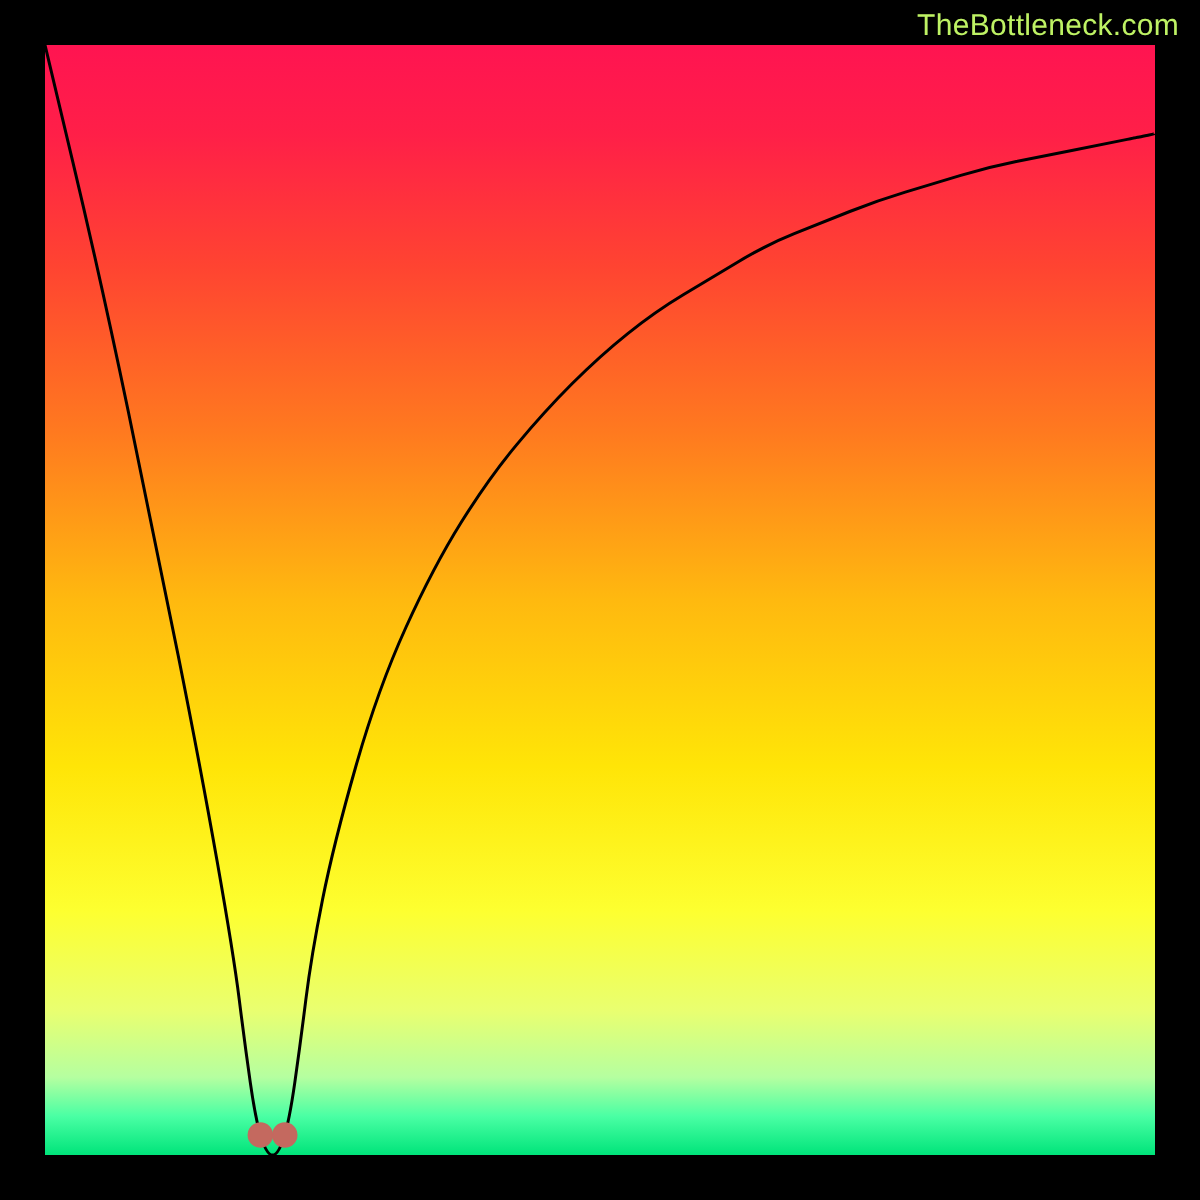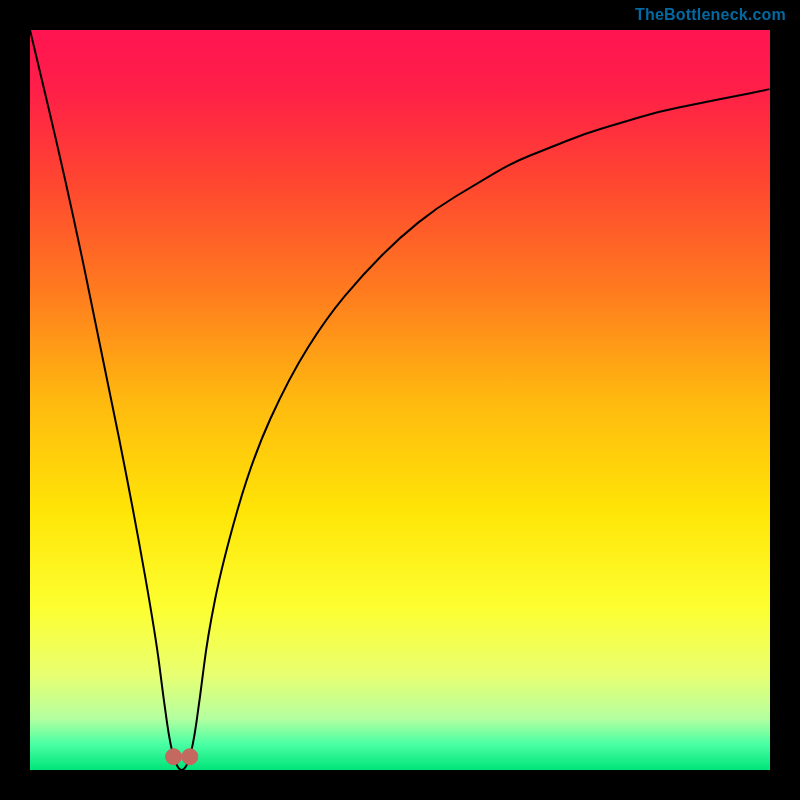--- a/index.html
+++ b/index.html
@@ -26,23 +26,23 @@
   }
   .plot-svg {
     width: 100%;
     height: 100%;
     display: block;
   }
   .watermark {
     position: absolute;
     top: 6px;
     right: 14px;
-    font-size: 16px;
-    font-weight: 700;
-    color: #0369a1;
+    font-size: 20px;
+    font-weight: 400;
+    color: #bef264;
     letter-spacing: 0.2px;
     user-select: none;
   }
 </style>
 </head>
 <body>
 
 <div class="outer">
 
   <div class="plot-area">

